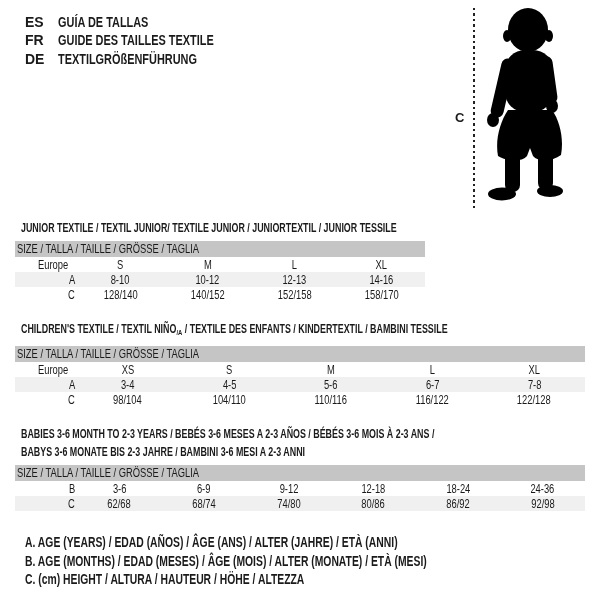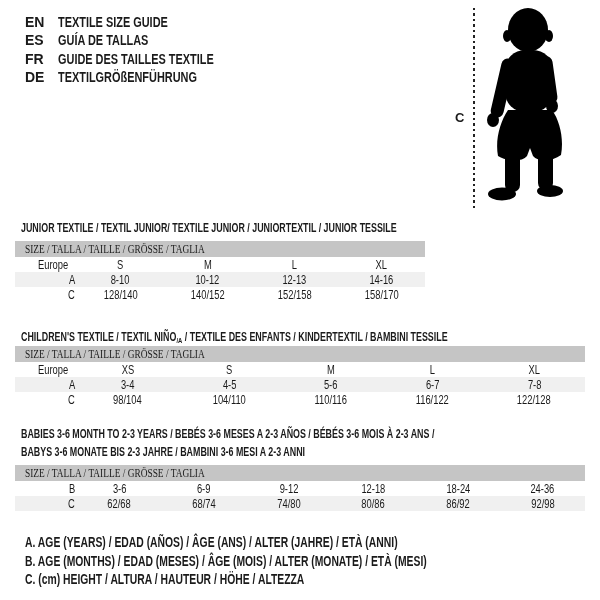--- a/index.html
+++ b/index.html
@@ -19,47 +19,43 @@
 
   
   .baby-svg{position:absolute;left:480px;top:6px;width:104px;height:200px;}
   .dotline{position:absolute;left:473px;top:8px;width:2px;height:202px;
            background:repeating-linear-gradient(to bottom,#222 0 2.2px,transparent 2.2px 5.5px);}
   .c-label{position:absolute;left:455px;top:110px;font-size:13px;font-weight:700;}
 
   
   .sec-title{position:absolute;left:21px;font-size:12px;font-weight:700;line-height:18px;}
   #title-junior{top:219px;}
-  #title-children{top:328px;}
+  #title-children{top:320px;}
   #title-babies{top:425px;}
 
   
   .legend{position:absolute;left:25px;top:533px;font-size:14px;font-weight:700;line-height:18.6px;}
 
   
   .tbl-wrap{position:absolute;}
   #table-junior{left:15px;top:241px;width:410px;}
   #table-children{left:15px;top:346px;width:570px;}
   #table-babies{left:15px;top:465px;width:570px;}
   table.size-table{width:100%;table-layout:fixed;border-collapse:collapse;}
   table.size-table td{height:15px;padding:0;font-size:12px;text-align:center;vertical-align:middle;color:#1a1a1a;}
-  table.size-table tr.bar td{height:16px;background:var(--bar,#c5c5c5);text-align:left;padding-left:10px;font-family:Liberation Serif, serif;}
+  table.size-table tr.bar td{height:16px;background:var(--bar,#c5c5c5);text-align:left;padding-left:2px;}
   table.size-table tr.shaded td{background:var(--shade,#f0f0f0);}
   table.size-table td.lbl{text-align:right;padding-left:5px;}
 </style>
 </head>
 <body>
 
 <div class="canvas">
 
   <div class="langs">
-    <div class="lang-row">
-      <span class="code">EN</span>
-      <span class="cond">TEXTILE SIZE GUIDE</span>
-    </div>
     <div class="lang-row">
       <span class="code">ES</span>
       <span class="cond">GUÍA DE TALLAS</span>
     </div>
     <div class="lang-row">
       <span class="code">FR</span>
       <span class="cond">GUIDE DES TAILLES TEXTILE</span>
     </div>
     <div class="lang-row">
       <span class="code">DE</span>

